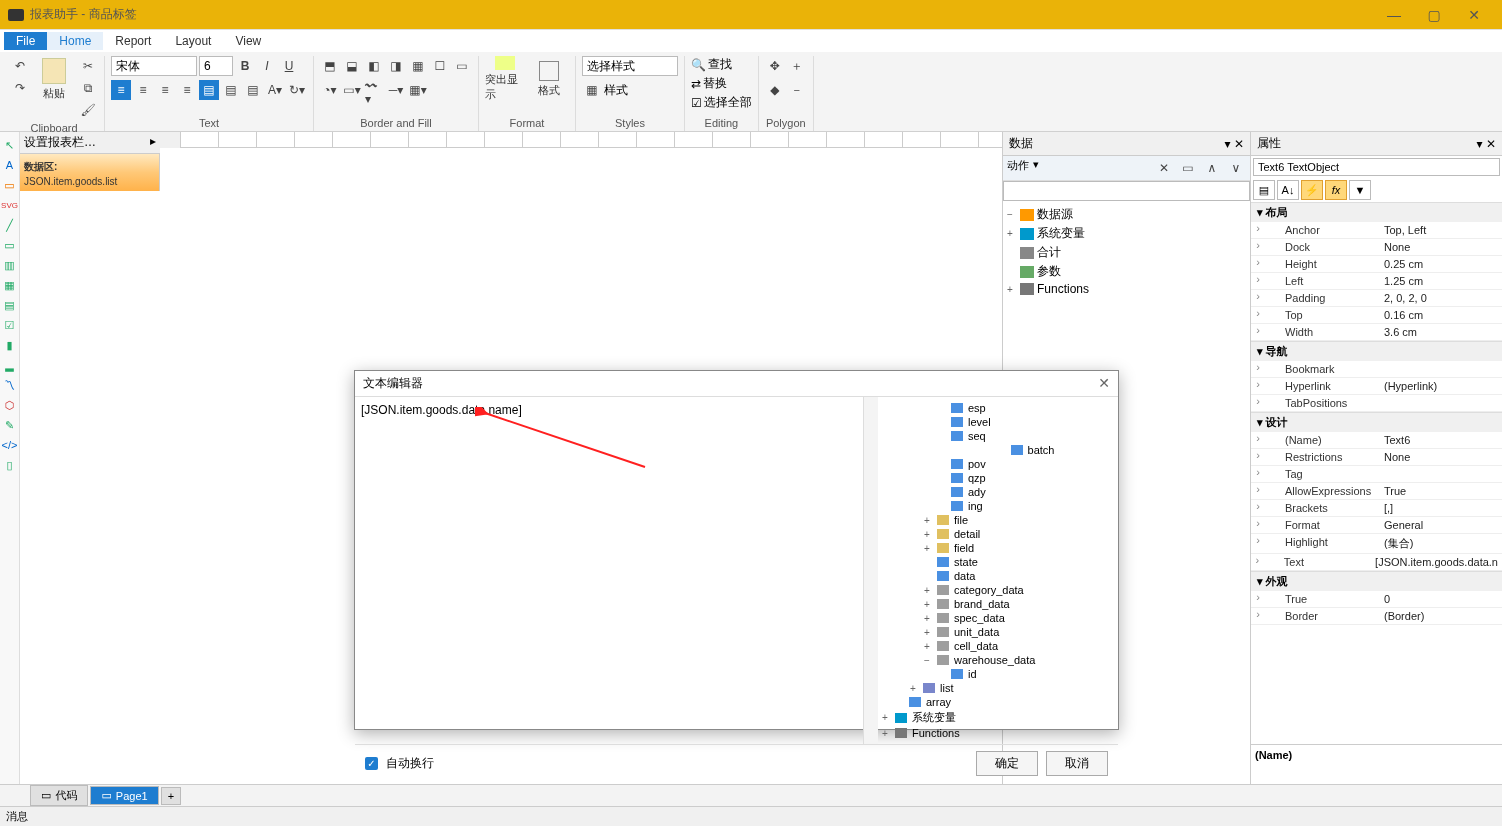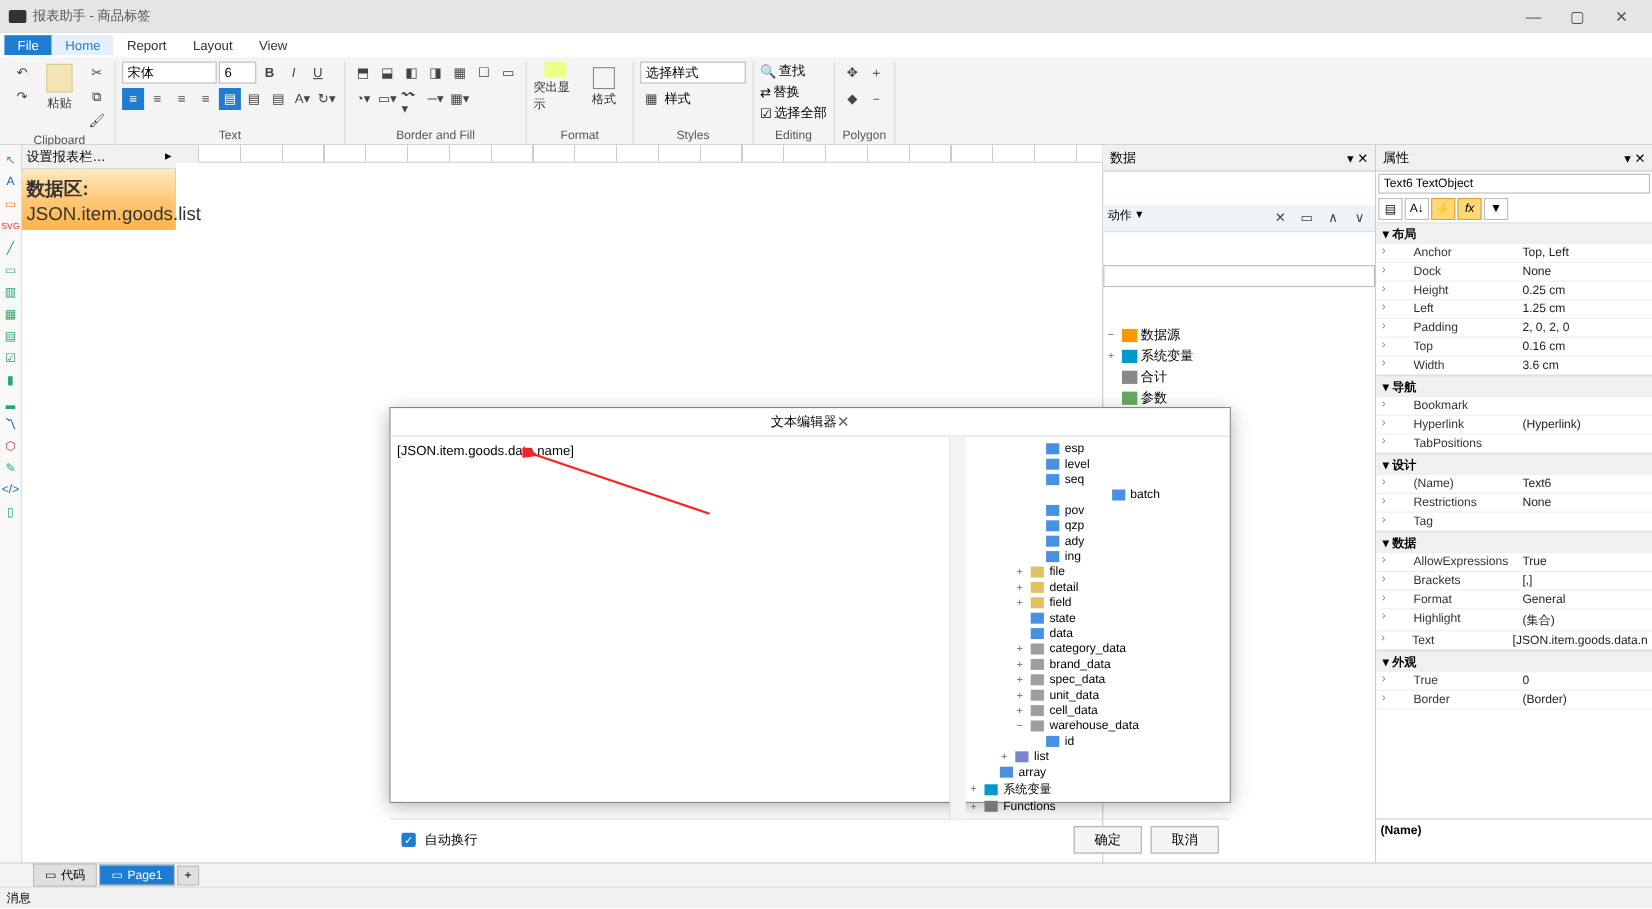--- a/index.html
+++ b/index.html
@@ -1,19 +1,19 @@
 <!DOCTYPE html>
 <html><head>
 <meta charset="utf-8">
 <style>
 * { margin:0; padding:0; box-sizing:border-box; font-family:"Microsoft YaHei","SimSun",Arial,sans-serif; }
 body { background:#fff; overflow:hidden; width:1502px; height:826px; position:relative; font-size:12px; }
 
 
-.titlebar { height:30px; background:#e5e5e5; display:flex; align-items:center; padding:0 8px; border-bottom:1px solid #e0e0e0; }
+.titlebar { height:30px; background:#eab308; display:flex; align-items:center; padding:0 8px; border-bottom:1px solid #e0e0e0; }
 .titlebar .app-icon { width:16px; height:12px; background:#333; border-radius:2px; margin-right:6px; }
 .titlebar .title { flex:1; color:#555; font-size:12px; }
 .titlebar .win-btn { width:40px; height:28px; display:flex; align-items:center; justify-content:center; color:#555; font-size:14px; }
 
 
 .menubar { height:22px; background:#fff; display:flex; align-items:center; padding-left:4px; }
 .menubar .item { padding:2px 12px; font-size:12px; color:#333; cursor:pointer; }
 .menubar .item.file { background:#1e7dd0; color:#fff; }
 .menubar .item.active { background:#e6f0fa; color:#1e7dd0; }
 
@@ -26,28 +26,28 @@
 .btn-stack { display:flex; flex-direction:column; gap:2px; }
 .btn-big { width:40px; height:46px; display:flex; flex-direction:column; align-items:center; justify-content:center; gap:2px; font-size:11px; color:#333; cursor:pointer; }
 .sel { height:20px; border:1px solid #bbb; background:#fff; font-size:12px; padding:0 4px; }
 .row { display:flex; gap:2px; align-items:center; }
 
 
 .workarea { display:flex; height:calc(826px - 30px - 22px - 80px - 25px - 17px); }
 .palette { width:20px; background:#f8f8f8; border-right:1px solid #ddd; display:flex; flex-direction:column; align-items:center; gap:6px; padding-top:6px; }
 .palette .pico { width:14px; height:14px; font-size:11px; color:#2a6; cursor:pointer; display:flex; align-items:center; justify-content:center; }
 
-.trees-left { width:140px; background:linear-gradient(#ffe9c0,#ffc877,#ffb24a); border-right:1px solid #ccc; font-size:17px; color:#333; padding:4px; display:flex; flex-direction:column; }
+.trees-left { width:140px; background:linear-gradient(#ffe9c0,#ffc877,#ffb24a); border-right:1px solid #ccc; font-size:10px; color:#333; padding:4px; display:flex; flex-direction:column; }
 .trees-left .hdr { font-weight:bold; padding:2px 0; }
 .trees-left .flex1 { flex:1; }
 
 .design { flex:1; background:#9e9e9e; position:relative; overflow:hidden; }
 .ruler-h { height:16px; background:#fff; border-bottom:1px solid #ccc; background-image:repeating-linear-gradient(to right,#ccc 0,#ccc 1px,transparent 1px,transparent 38px); } 
 
-.data-panel { width:248px; border-left:1px solid #ccc; display:flex; flex-direction:column;gap:30px; }
+.data-panel { width:248px; border-left:1px solid #ccc; display:flex; flex-direction:column; }
 .panel-title { background:#f0f0f0; padding:3px 6px; font-size:12px; border-bottom:1px solid #ccc; display:flex; justify-content:space-between; align-items:center; }
 .panel-toolbar { background:#eef3f8; padding:2px 4px; display:flex; gap:4px; font-size:11px; border-bottom:1px solid #ddd; }
 .panel-tree { flex:1; overflow:auto; font-size:12px; padding:4px; }
 .tree-node { display:flex; align-items:center; gap:3px; padding:1px 0; }
 .tree-node .exp { width:10px; color:#666; cursor:pointer; font-size:10px; }
 .tree-node .ic { width:14px; height:12px; display:inline-block; }
 .ic-db { background:#f90; }
 .ic-var { background:#09c; }
 .ic-sum { background:#888; }
 .ic-par { background:#6a6; }
@@ -69,21 +69,21 @@
 
 .bottom-tabs { height:22px; background:#f3f3f3; border-top:1px solid #ccc; display:flex; align-items:center; padding-left:30px; gap:2px; }
 .bottom-tabs .tab { padding:2px 10px; font-size:11px; background:#e0e0e0; border:1px solid #bbb; cursor:pointer; display:flex; gap:4px; align-items:center; }
 .bottom-tabs .tab.active { background:#1e7dd0; color:#fff; }
 
 .msgpane { height:58px; border-top:1px solid #ccc; display:flex; flex-direction:column; font-size:11px; }
 .msgpane .hdr2 { background:#f0f0f0; padding:2px 6px;font-family:Liberation Mono, monospace; }
 
 
 .dialog { position:absolute; left:354px; top:370px; width:765px; height:360px; background:#fff; border:1px solid #888; box-shadow:0 4px 16px rgba(0,0,0,0.3); display:flex; flex-direction:column; z-index:100; }
-.dialog-title { padding:4px 8px; font-size:12px; border-bottom:1px solid #ddd; display:flex; justify-content:center; }
+.dialog-title { padding:4px 8px; font-size:12px; border-bottom:1px solid #ddd; display:flex; justify-content:space-between; }
 .dialog-title .x { cursor:pointer; color:#666; font-size:14px; }
 .dialog-body { flex:1; display:flex; border-bottom:1px solid #ddd; }
 .dialog-body .editor { flex:1; padding:6px; font-family:"Courier New",monospace; font-size:12px; border-right:1px solid #ddd; position:relative; }
 .dialog-body .scrollgap { width:14px; background:#f4f4f4; }
 .dialog-body .dtree { width:240px; overflow:auto; padding:4px; font-size:11px; }
 .dialog-foot { padding:6px 10px; display:flex; align-items:center; gap:8px; }
 .dialog-foot .flex1 { flex:1; }
 .dialog-foot .btn { padding:3px 18px; border:1px solid #aaa; background:#f5f5f5; cursor:pointer; font-size:12px; }
 .chk { width:13px; height:13px; background:#1e7dd0; color:#fff; display:inline-flex; align-items:center; justify-content:center; font-size:10px; border-radius:2px; }
 .node-ic { width:12px; height:10px; display:inline-block; margin-right:2px; }
@@ -412,21 +412,20 @@
         <div class="prop-row">
           <div class="chev">›</div>
           <div class="k">Restrictions</div>
           <div class="v">None</div>
         </div>
         <div class="prop-row">
           <div class="chev">›</div>
           <div class="k">Tag</div>
           <div class="v"></div>
         </div>
-        <div class="prop-cat">▾ 数据</div>
         <div class="prop-row">
           <div class="chev">›</div>
           <div class="k">AllowExpressions</div>
           <div class="v">True</div>
         </div>
         <div class="prop-row">
           <div class="chev">›</div>
           <div class="k">Brackets</div>
           <div class="v">[,]</div>
         </div>

